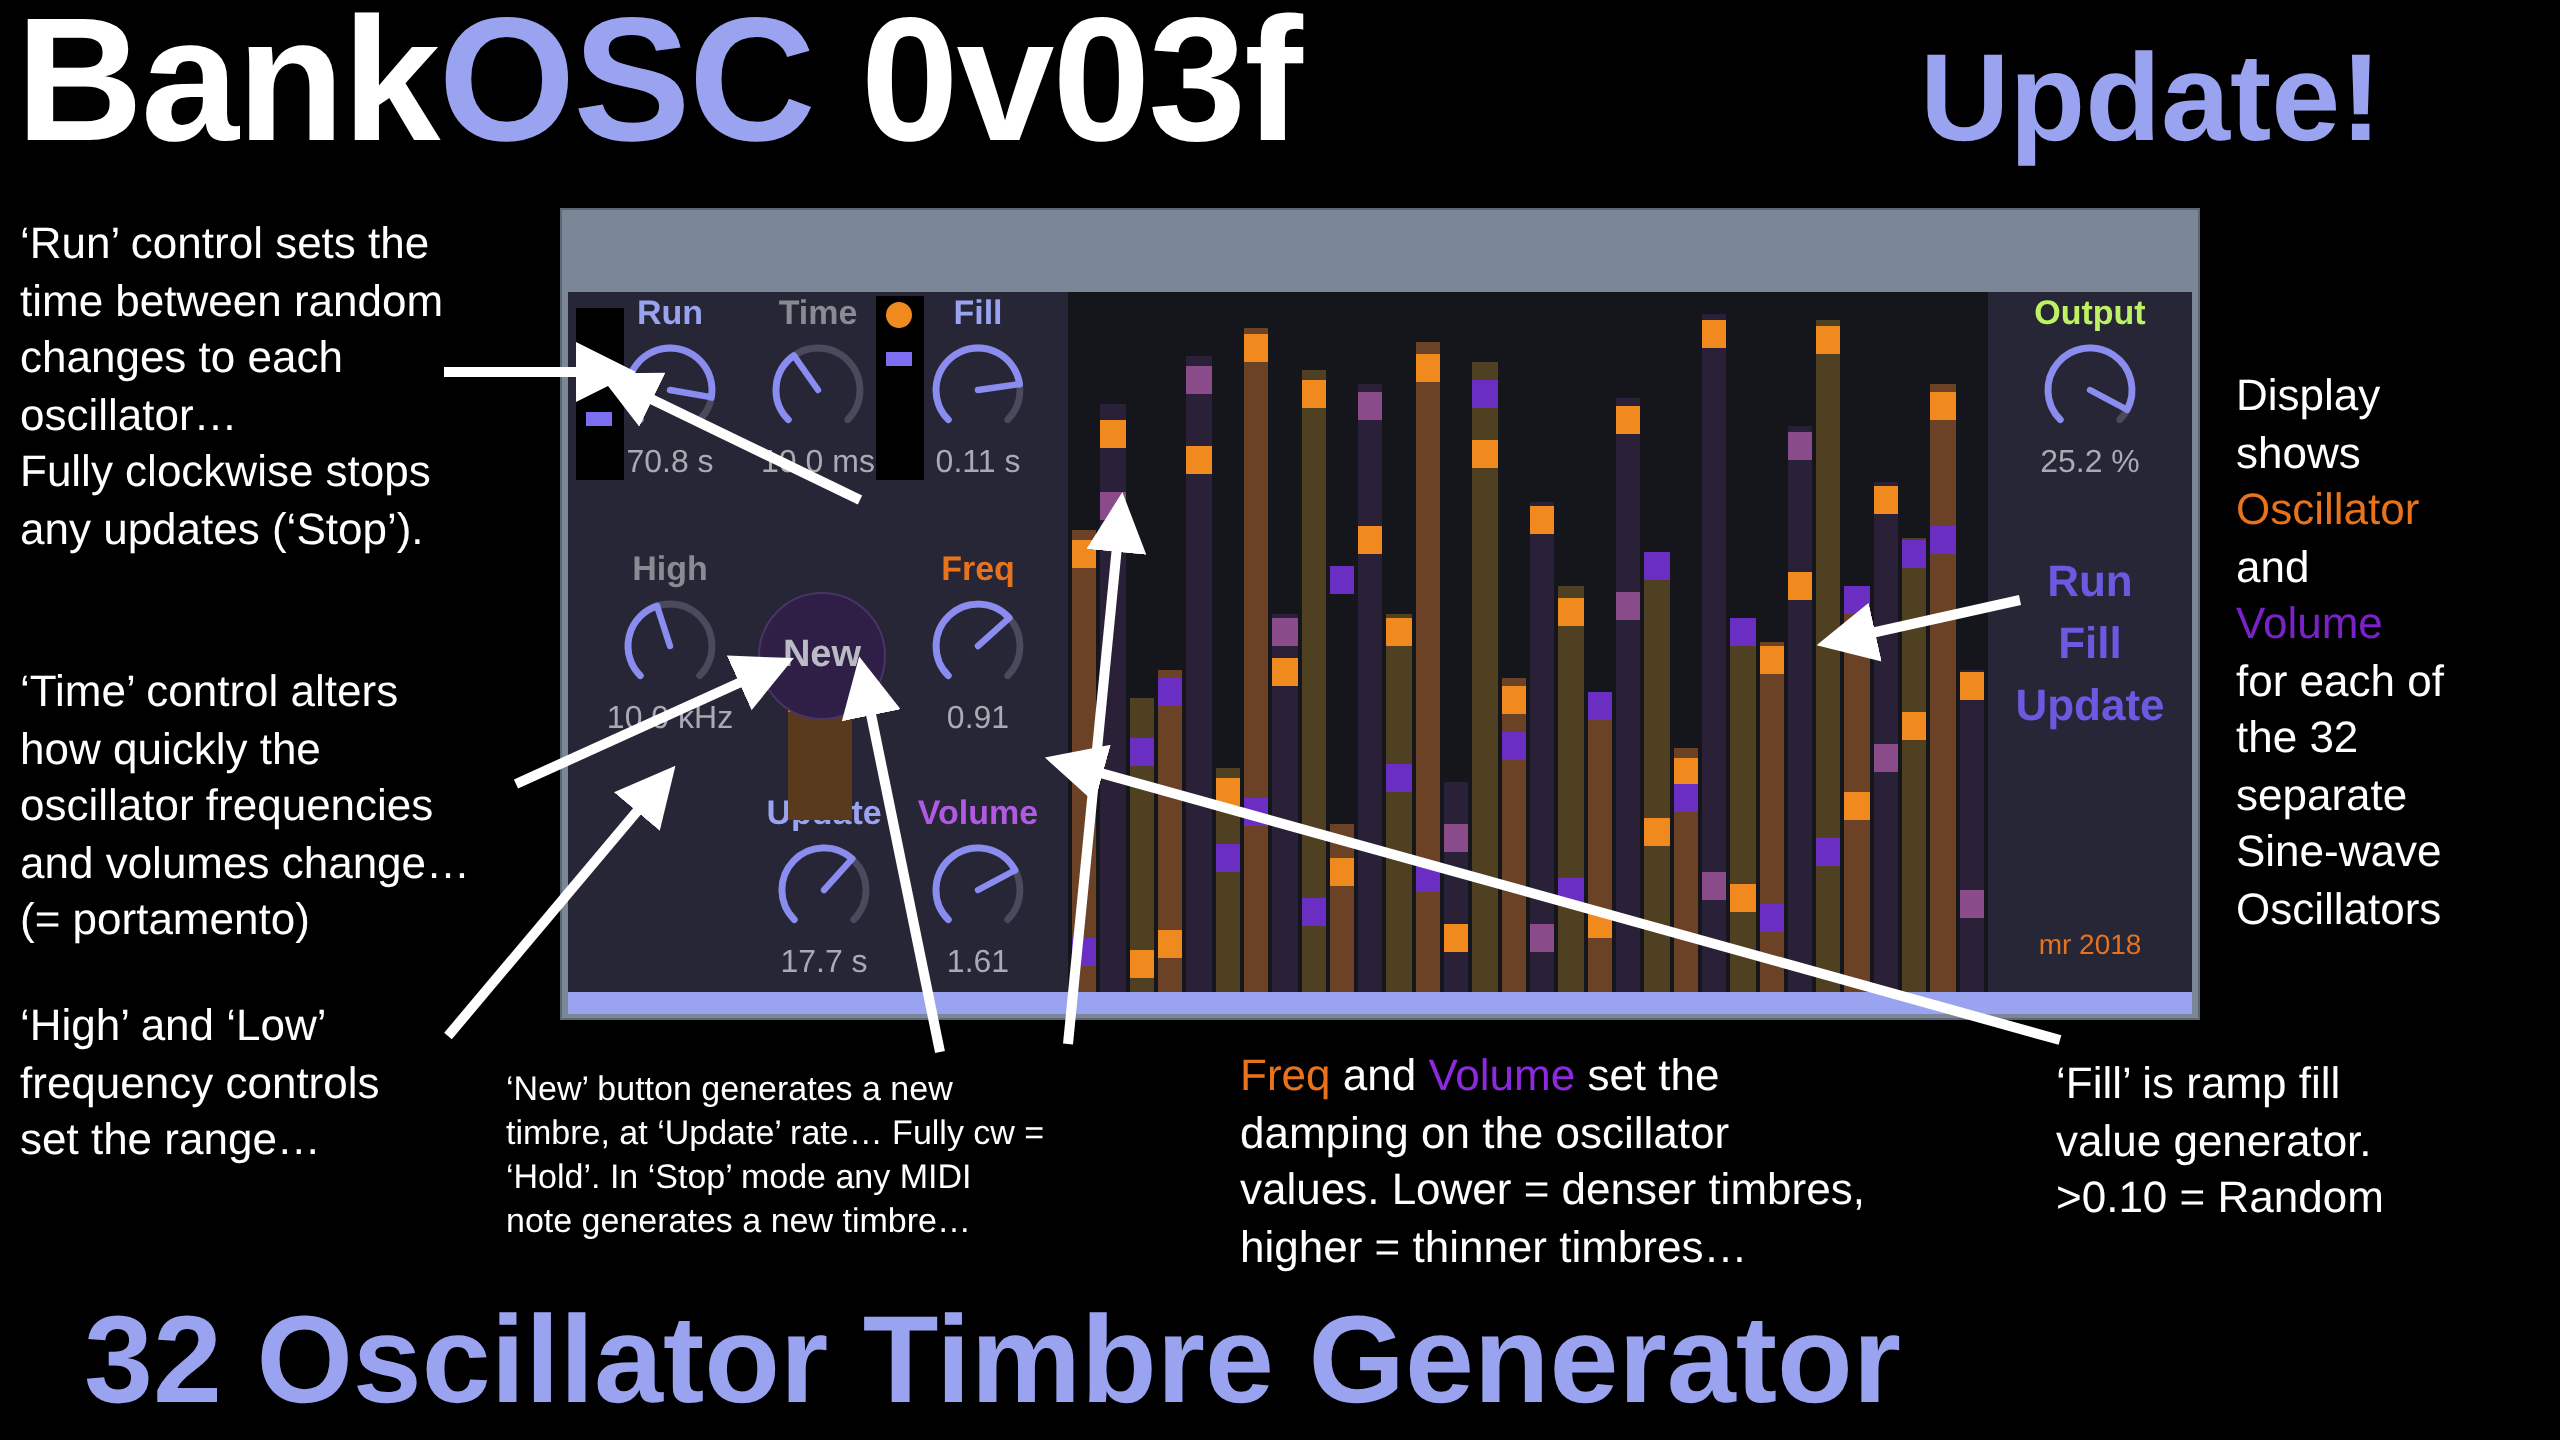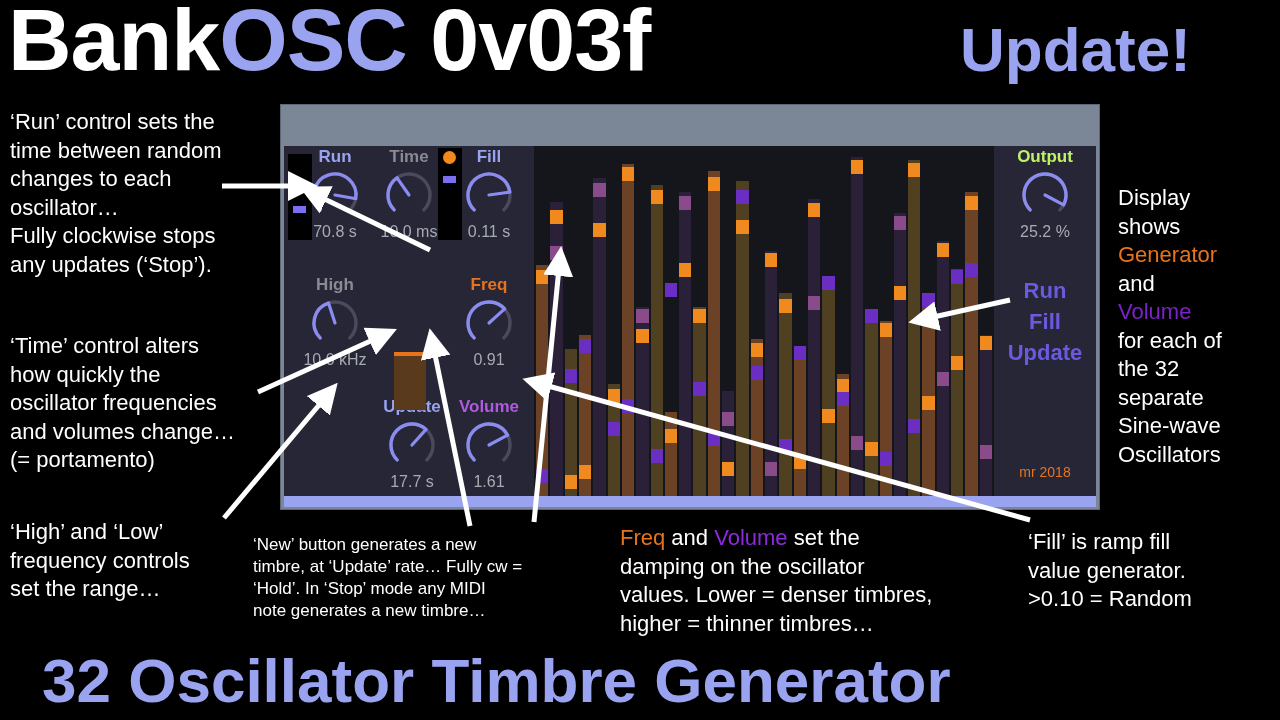--- a/index.html
+++ b/index.html
@@ -86,36 +86,36 @@
 time between random
 changes to each
 oscillator…
 Fully clockwise stops
 any updates (‘Stop’).</div>
   <div class="ann" style="left:10px;top:332px;width:272px;">‘Time’ control alters
 how quickly the
 oscillator  frequencies
 and volumes change…
 (= portamento)</div>
-  <div class="ann" style="left:10px;top:518px;width:272px;">‘High’ and ‘Low’
+  <div class="ann" style="left:10px;top:499px;width:272px;">‘High’ and ‘Low’
 frequency controls
 set the range…</div>
   <div class="ann small" style="left:253px;top:534px;width:340px;">‘New’ button generates a new
 timbre, at ‘Update’ rate… Fully cw =
 ‘Hold’. In ‘Stop’ mode any MIDI
 note generates a new timbre…</div>
 
   <div class="ann" style="left:620px;top:524px;width:400px;"><span class="cfreq">Freq</span><span> and </span><span class="cvol">Volume</span><span> set the
 damping on the oscillator
 values. Lower = denser timbres,
 higher = thinner timbres…</span></div>
 
   <div class="ann" style="left:1118px;top:144px;width:160px;margin-top:40px;"><span>Display
 shows
-</span><span class="cfreq">Generator</span><span>
+</span><span class="cfreq">Oscillator</span><span>
 and
 </span><span class="cvol2">Volume</span><span>
 for each of
 the 32
 separate
 Sine-wave
 Oscillators</span></div>
 
   <div class="ann" style="left:1028px;top:528px;width:250px;">‘Fill’ is ramp fill
 value generator.
@@ -198,20 +198,21 @@
             <div class="kdial"><svg width="54" height="54" viewBox="0 0 54 54">
     <path d="M12.15,41.85 A21,21 0 1 1 41.85,41.85" stroke="#4a4a5c" stroke-width="3.4" fill="none" stroke-linecap="round"></path>
     <path d="M12.15,41.85 A21,21 0 1 1 45.54,17.14" stroke="#8b8cf0" stroke-width="3.4" fill="none" stroke-linecap="round"></path>
     <line x1="27" y1="27" x2="44.61" y2="17.63" stroke="#8b8cf0" stroke-width="3.2" stroke-linecap="round"></line>
   </svg></div>
             <div class="kval">1.61</div>
           </div>
 
         <div id="newstem"></div>
         <div id="newstemtop"></div>
+        <div id="newbtn">New</div>
       </div>
 
       <div id="vis">
           <div class="bar " style="left: 2px; width: 12.3125px; height: 231px;"></div>
           <div class="mk o" style="left: 2px; width: 12.3125px; height: 14px; bottom: 212.48px;"></div>
           <div class="mk p" style="left: 2px; width: 12.3125px; height: 14px; bottom: 13.28px;"></div>
           <div class="bar dark" style="left: 16.3125px; width: 12.3125px; height: 294px;"></div>
           <div class="mk o" style="left: 16.3125px; width: 12.3125px; height: 14px; bottom: 272.24px;"></div>
           <div class="mk pm" style="left: 16.3125px; width: 12.3125px; height: 14px; bottom: 235.72px;"></div>
           <div class="bar olive" style="left: 30.625px; width: 12.3125px; height: 147px;"></div>

